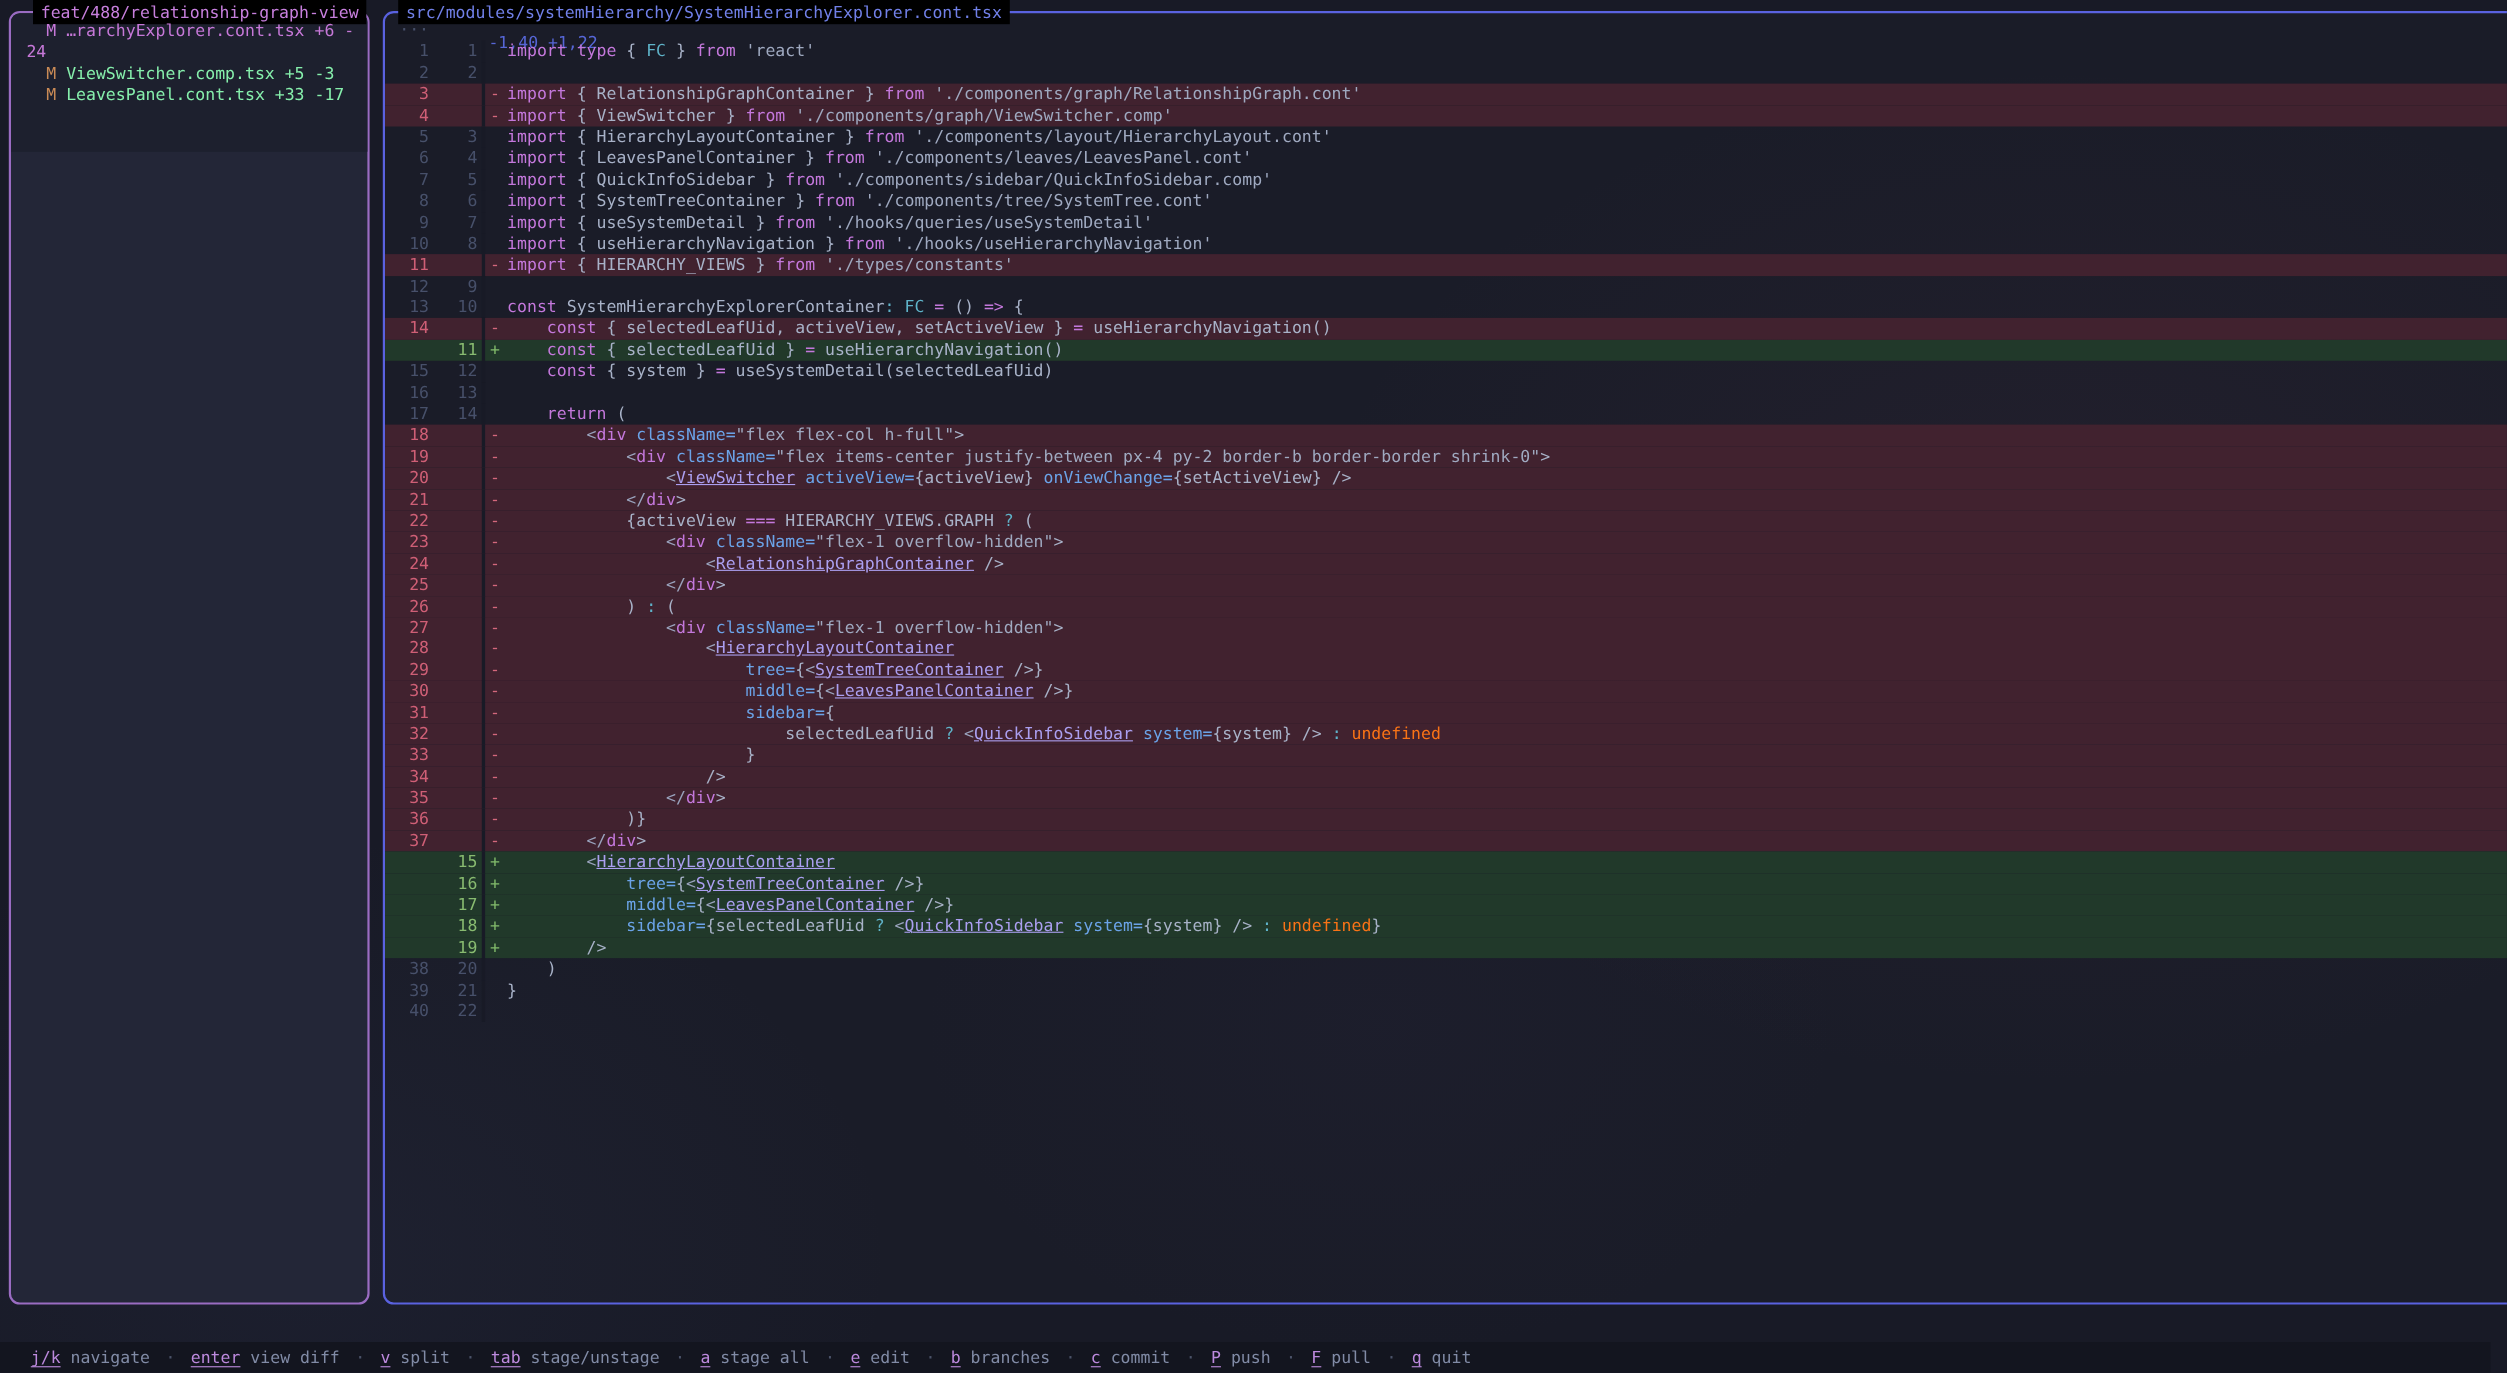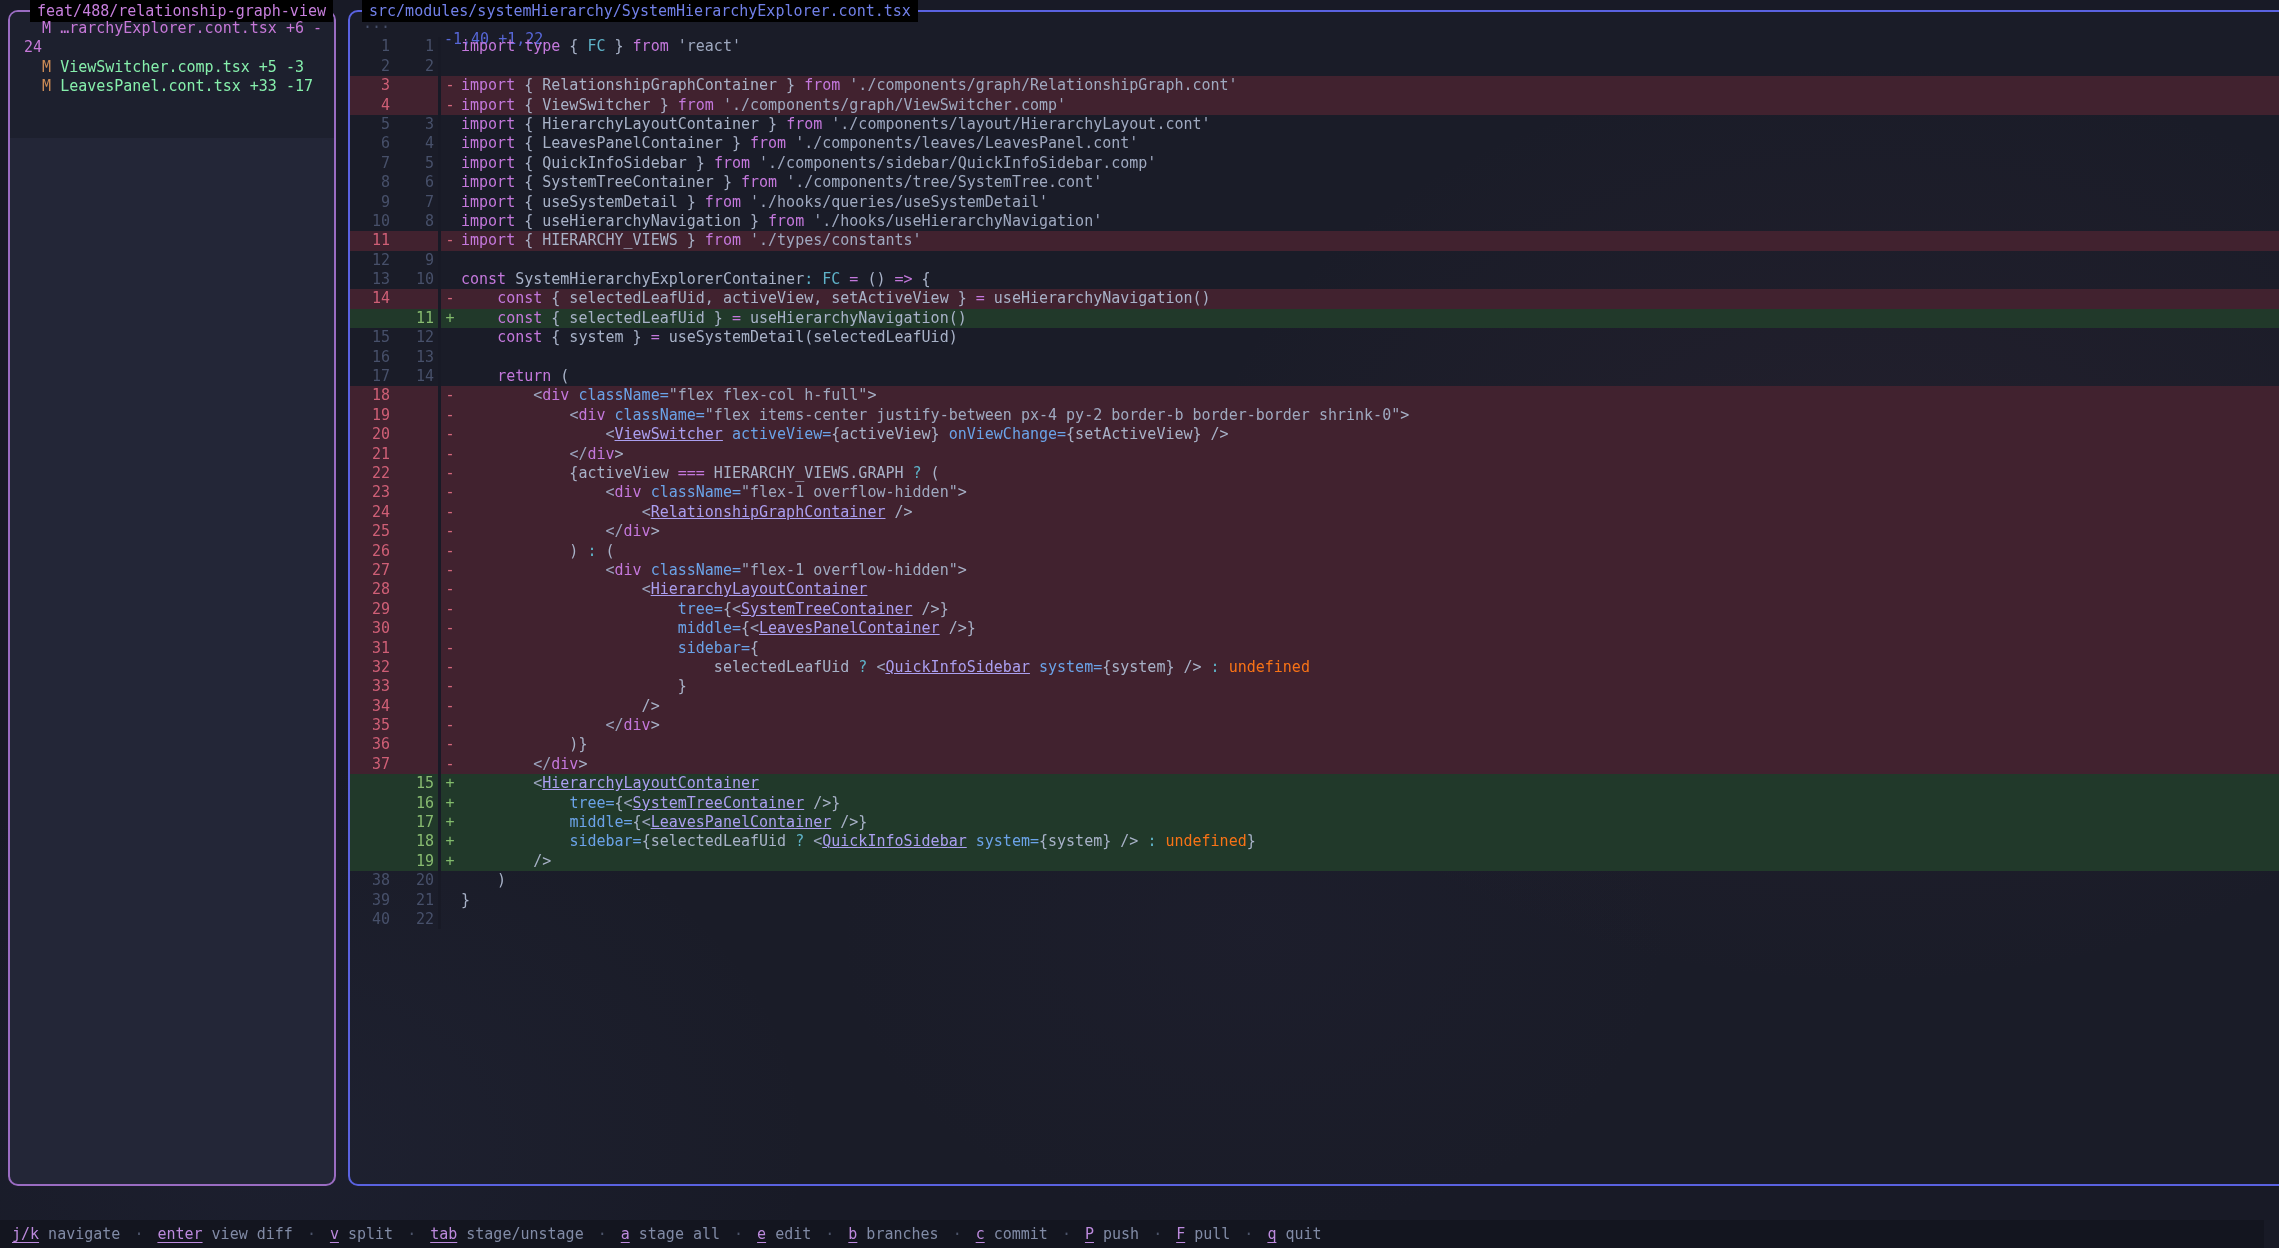--- a/index.html
+++ b/index.html
@@ -61,21 +61,21 @@
   .t-tag  { color:#c478dc;text-align:right; }
   .t-comp { color:#ab9ff0;text-decoration:underline; }
   .t-cy   { color:#5fb3c9; }
   .t-pun  { color:#9aa3bd; }
 
   
   .status1 { position:absolute; left:14px; top:1190px; height:26px; line-height:26px; color:#9aa4bf; white-space:pre; }
   .status1 span { margin-right:22px; }
   .keybar {
     position:absolute; left:0; right:15px; top:1220px; height:28px; line-height:28px;
-    background:#13151f; padding-left:12px; white-space:pre;
+    background:#13151f; padding-left:28px; white-space:pre;
   }
   .kb-key { color:#bd8ade; text-decoration:underline; text-underline-offset:3px; }
   .kb-label { color:#818ba6; }
   .kb-sep { color:#4c546a; margin:0 14px; }
 </style>
 </head>
 <body>
 
 <div class="panel panel-left">
   <div class="list-region"></div>

